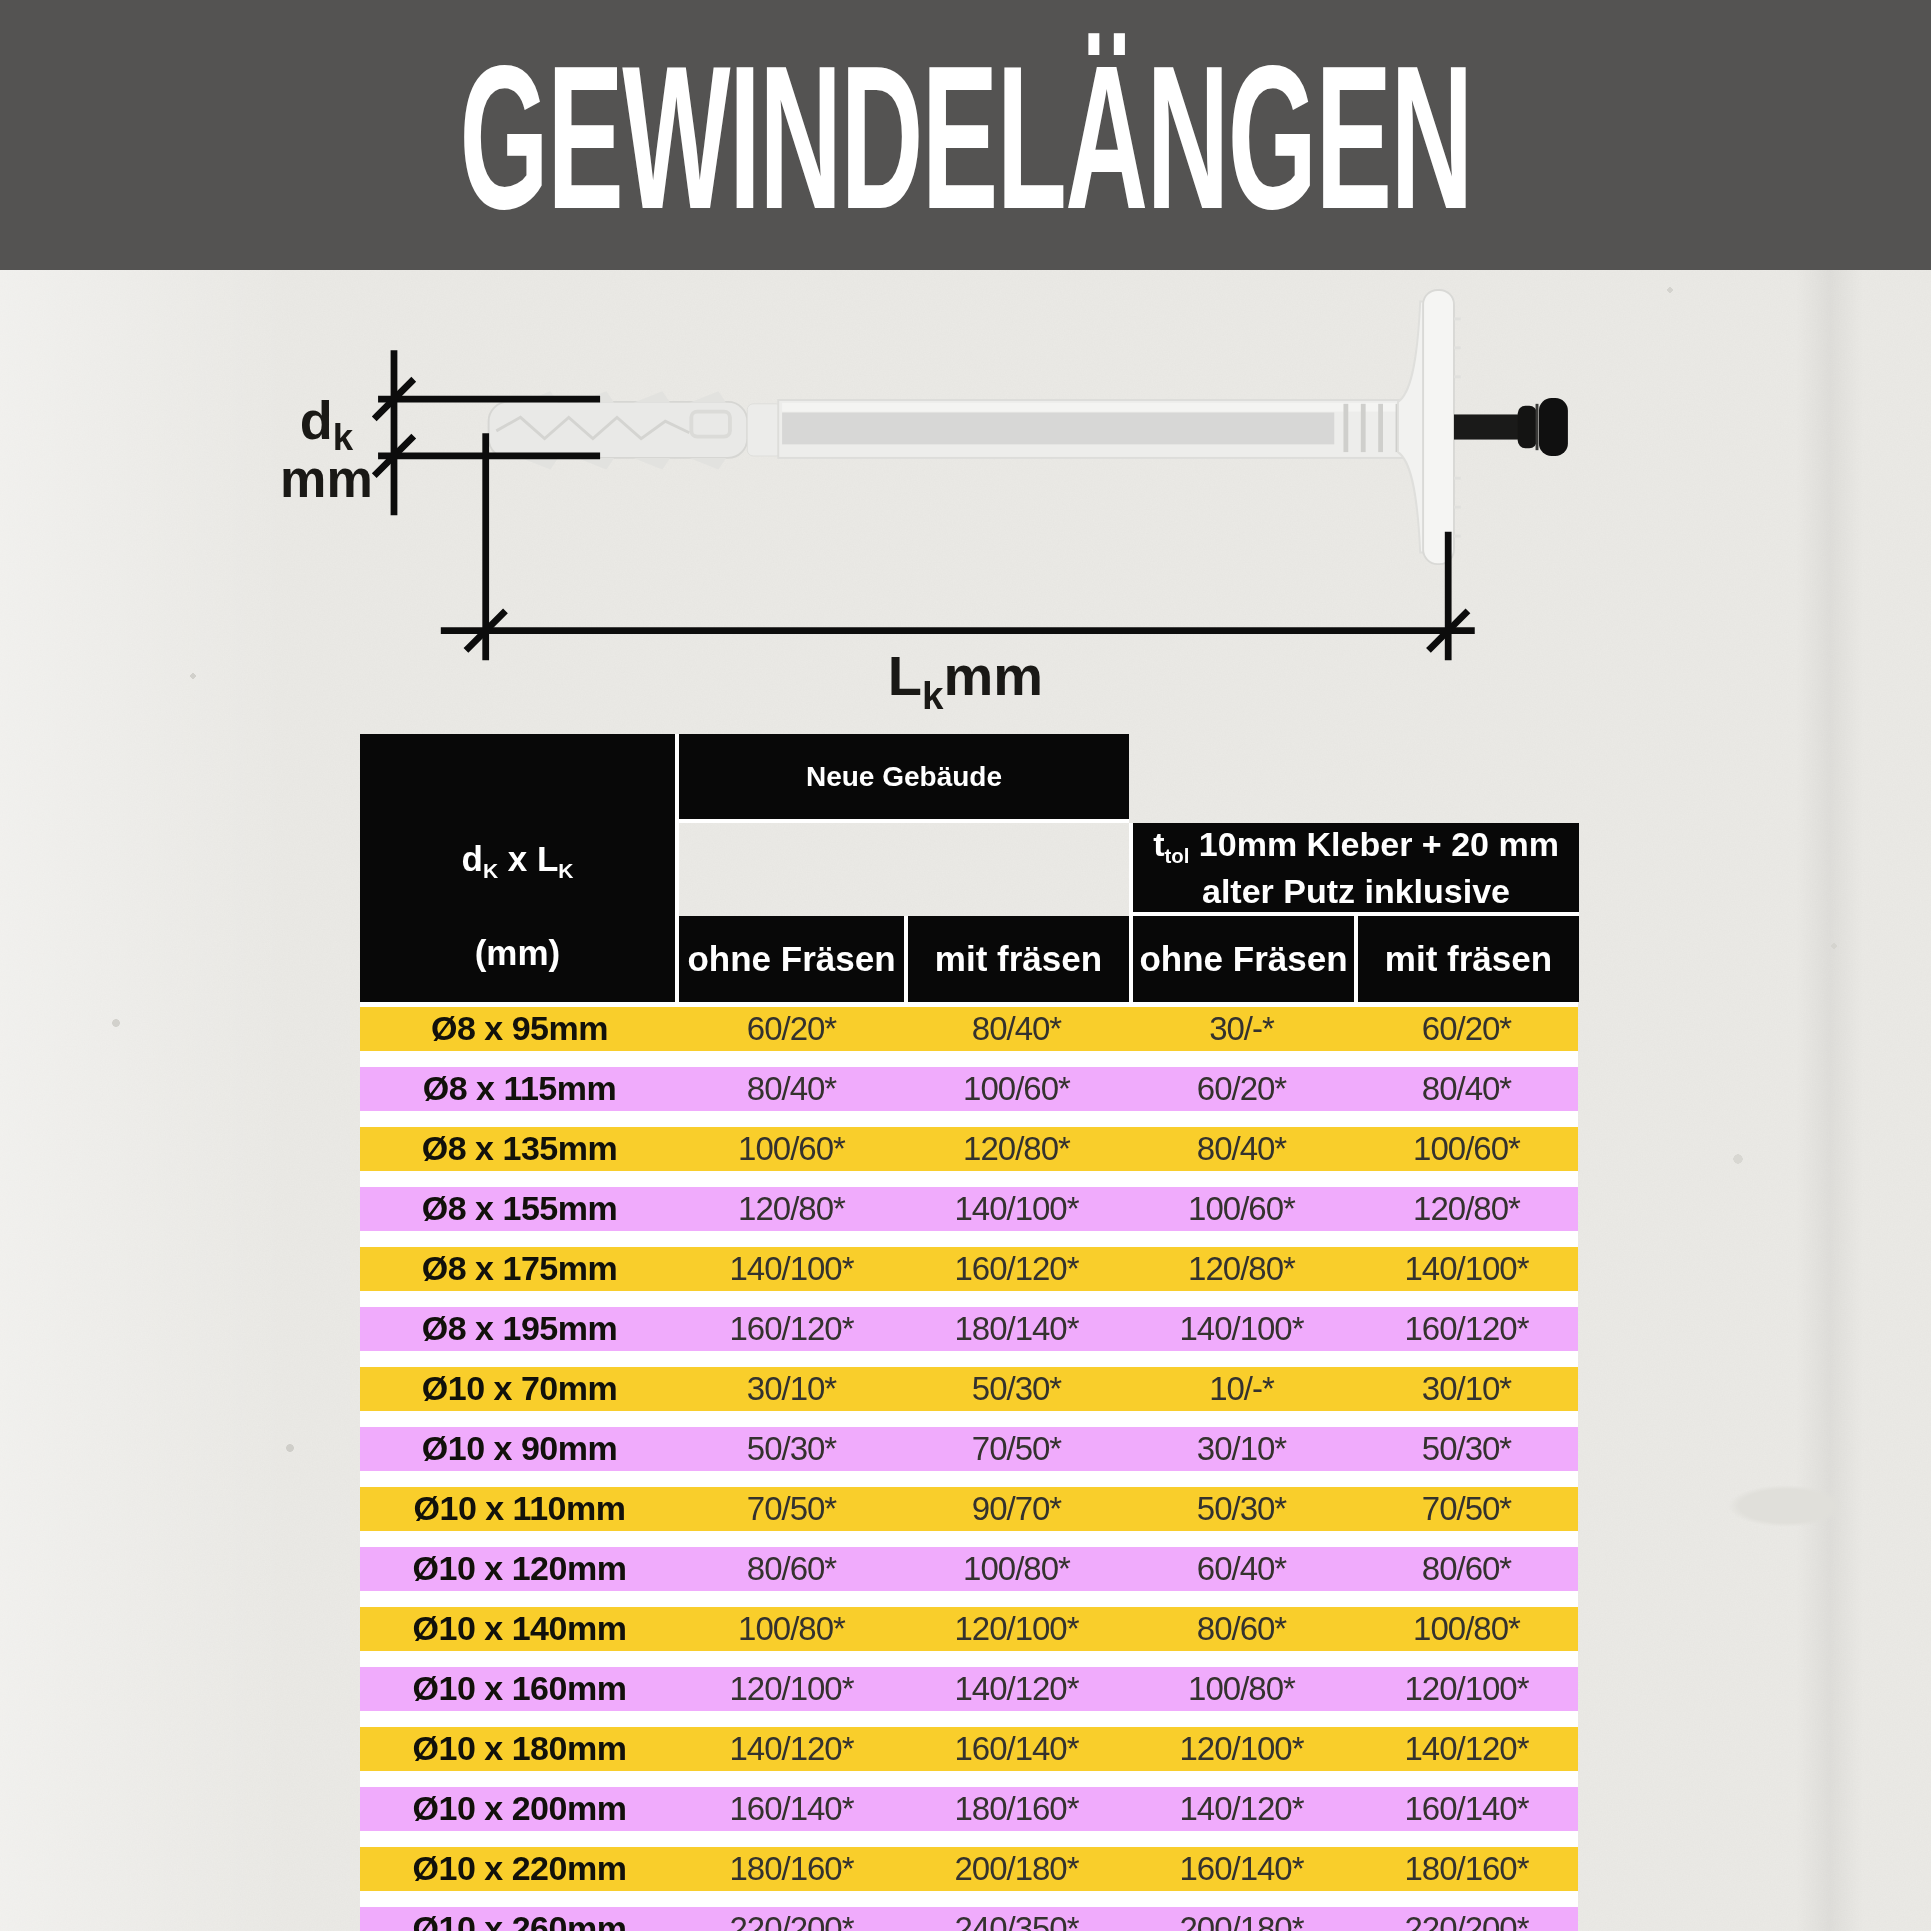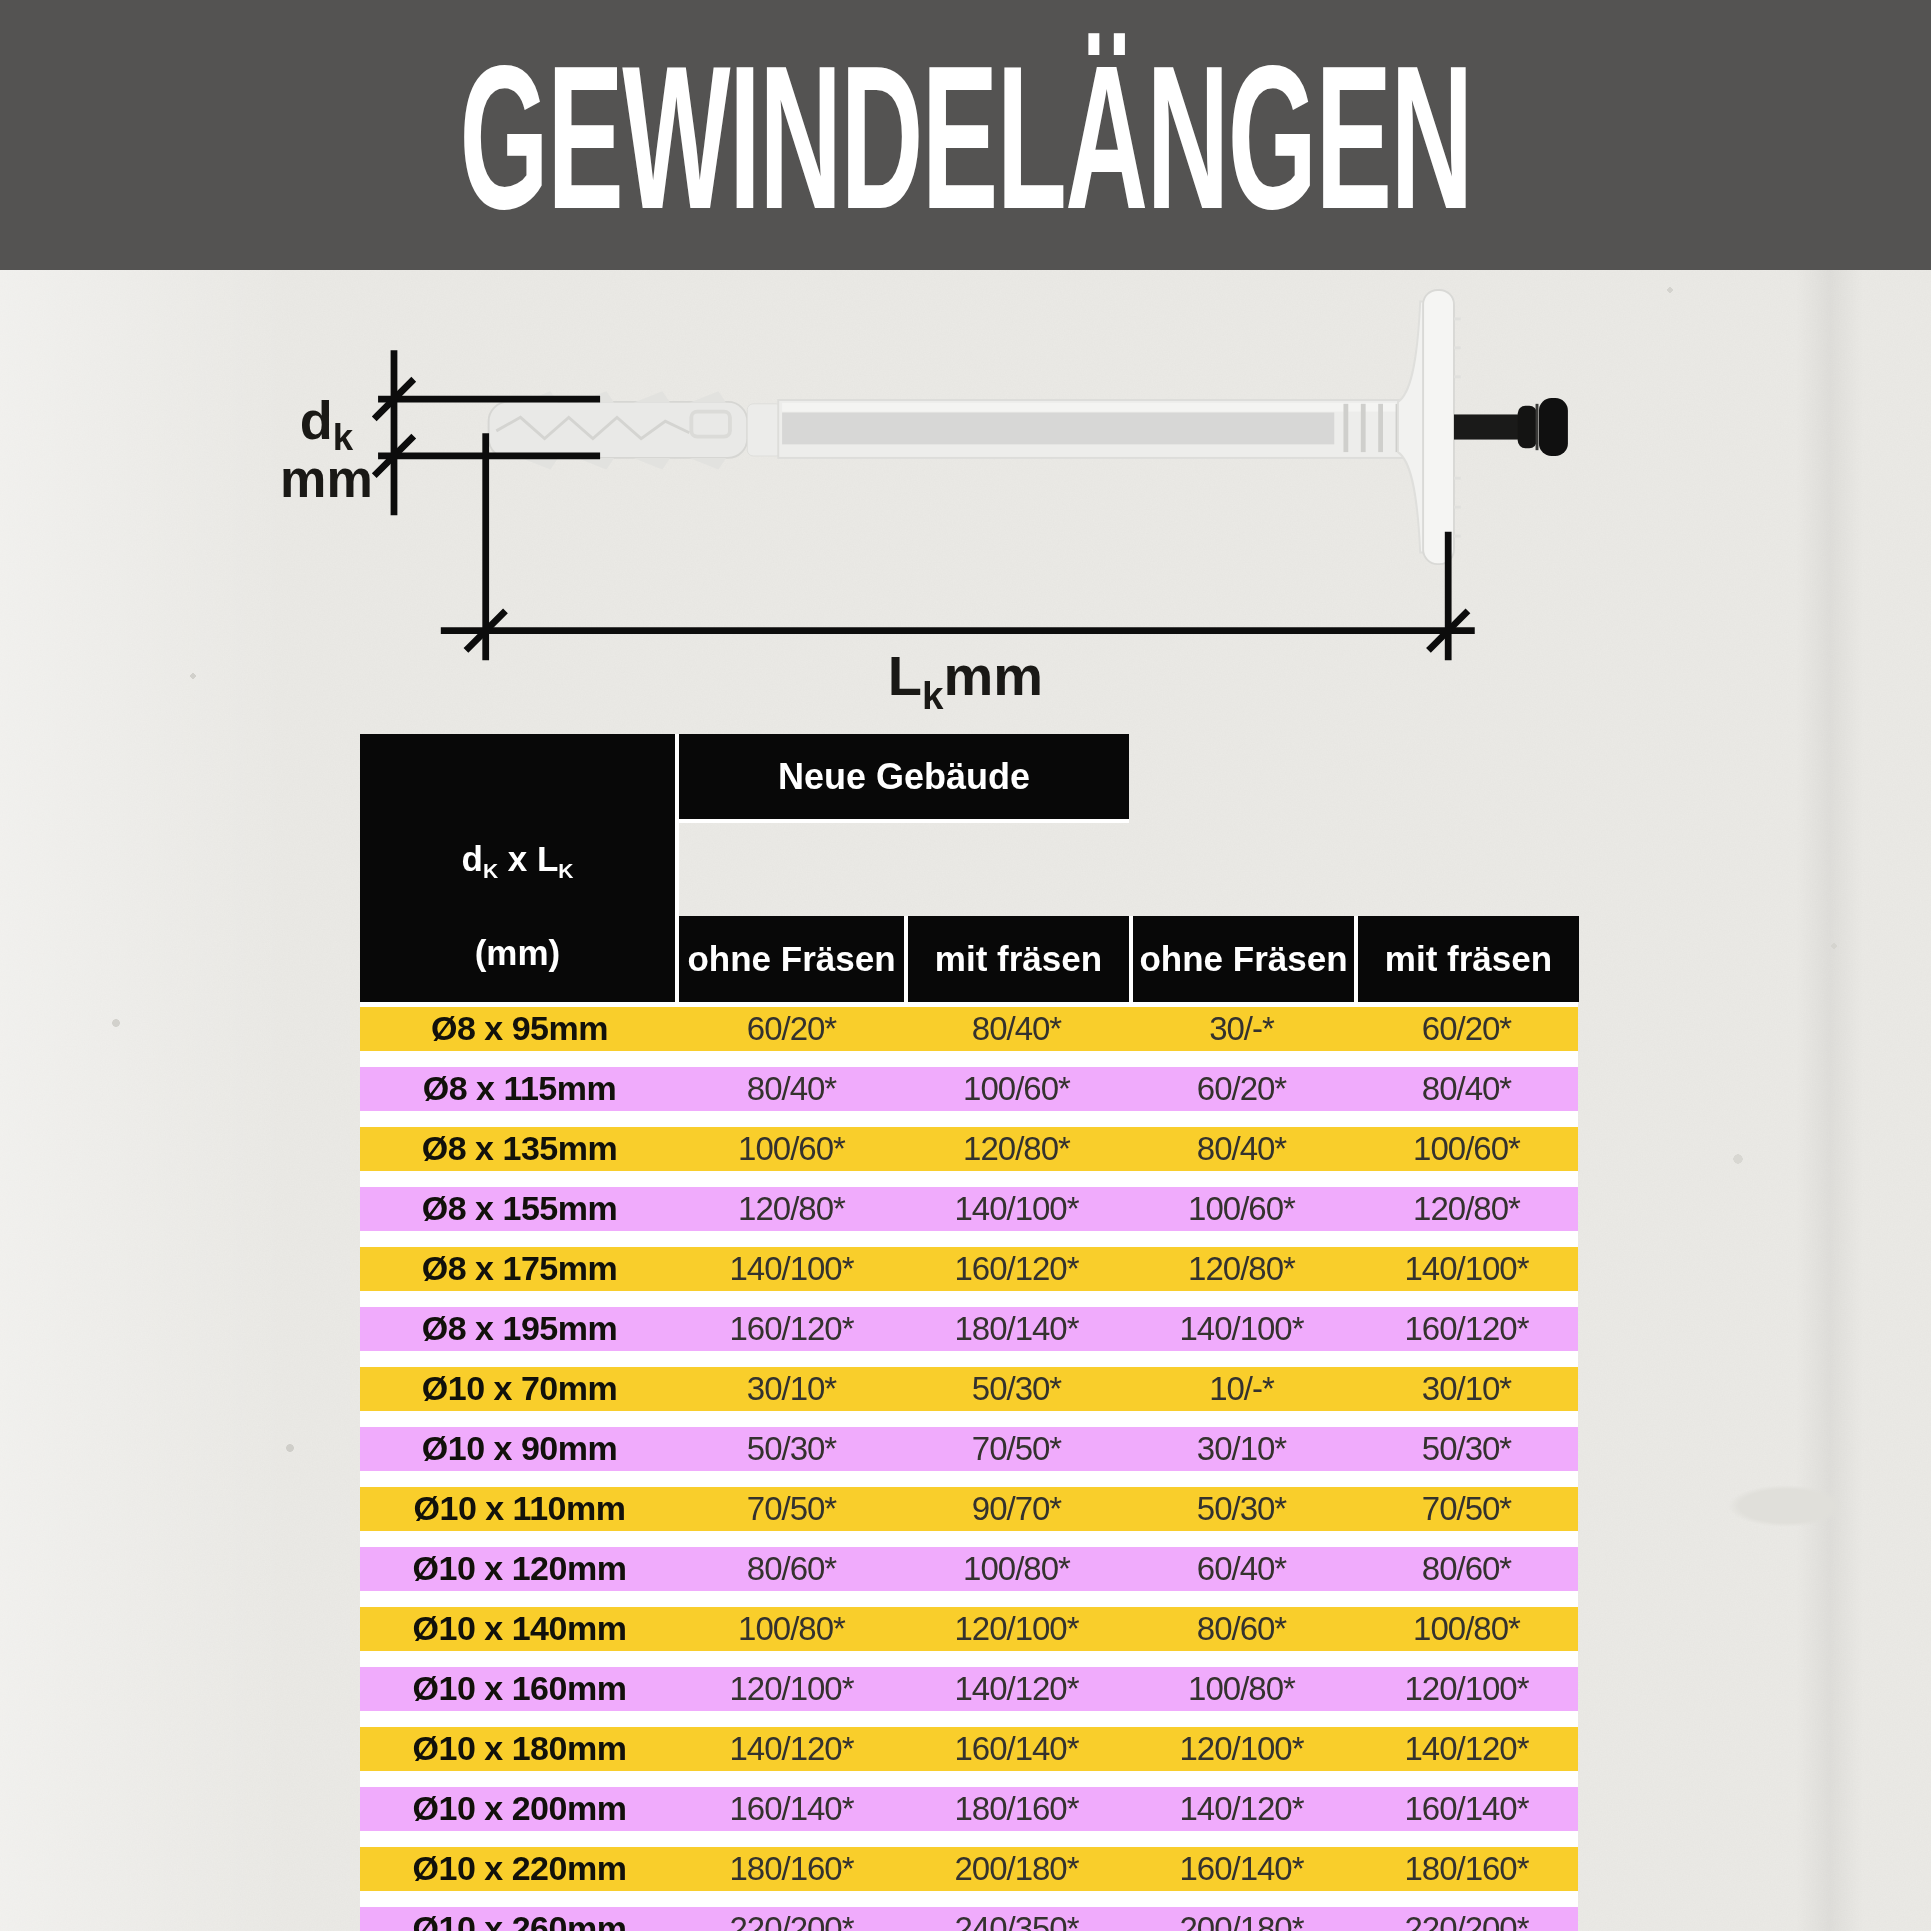--- a/index.html
+++ b/index.html
@@ -49,21 +49,21 @@
     grid-template-columns:319px 225px 225px 225px 225px;
     grid-template-rows:89px 93px 86px;
     color:#FFFFFF;font-weight:bold;
   }
   .hcell{
     background:#080808;display:flex;align-items:center;justify-content:center;
     text-align:center;box-sizing:border-box;
   }
   .dim-cell{grid-area:1/1/4/2;flex-direction:column;justify-content:center;gap:50px;
     padding-top:76px;border-right:4.8px solid #FFFFFF;font-size:35px;}
-  .groupA{grid-area:1/2/2/4;border-bottom:4.8px solid #FFFFFF;font-size:36px;}
+  .groupA{grid-area:1/2/2/4;border-bottom:4.8px solid #FFFFFF;font-size:28px;}
   .groupB{grid-area:1/4/2/6;border-left:4.8px solid #FFFFFF;border-bottom:4.8px solid #FFFFFF;font-size:36px;}
   .subA{grid-area:2/2/3/4;border-bottom:4.8px solid #FFFFFF;font-size:34px;line-height:1.3;}
   .subB{grid-area:2/4/3/6;border-left:4.8px solid #FFFFFF;border-bottom:4.8px solid #FFFFFF;
     font-size:34px;line-height:1.3;padding:0 15.4px;}
   .colh1{grid-area:3/2/4/3;font-size:35px;}
   .colh2{grid-area:3/3/4/4;border-left:4.8px solid #FFFFFF;font-size:35px;}
   .colh3{grid-area:3/4/4/5;border-left:4.8px solid #FFFFFF;font-size:35px;}
   .colh4{grid-area:3/5/4/6;border-left:4.8px solid #FFFFFF;font-size:35px;}
   sub{font-size:0.6em;vertical-align:-0.32em;font-weight:bold;}
 
@@ -157,20 +157,23 @@
   <text class="dimlabel" x="1000" y="480" text-anchor="middle" font-size="58"><tspan>L</tspan><tspan font-size="40" dy="14">k</tspan><tspan font-size="58" dy="-14">mm</tspan></text>
 </svg>
 
 <section class="spec-table">
   <div class="thead">
     <div class="hcell dim-cell">
       <div><span>d</span><sub>K</sub><span> x L</span><sub>K</sub></div>
       <div>(mm)</div>
     </div>
     <div class="hcell groupA">Neue Gebäude</div>
+    <div class="hcell subB">
+        <span><span>t</span><sub>tol</sub><span> 10mm Kleber + 20 mm alter Putz inklusive</span></span>
+      </div>
     <div class="hcell colh1">ohne Fräsen</div>
     <div class="hcell colh2">mit fräsen</div>
     <div class="hcell colh3">ohne Fräsen</div>
     <div class="hcell colh4">mit fräsen</div>
   </div>
   <div class="tbody">
       <div class="trow yellow">
     <div class="cell size">Ø8 x 95mm</div>
     <div class="cell">60/20*</div>
     <div class="cell">80/40*</div>

